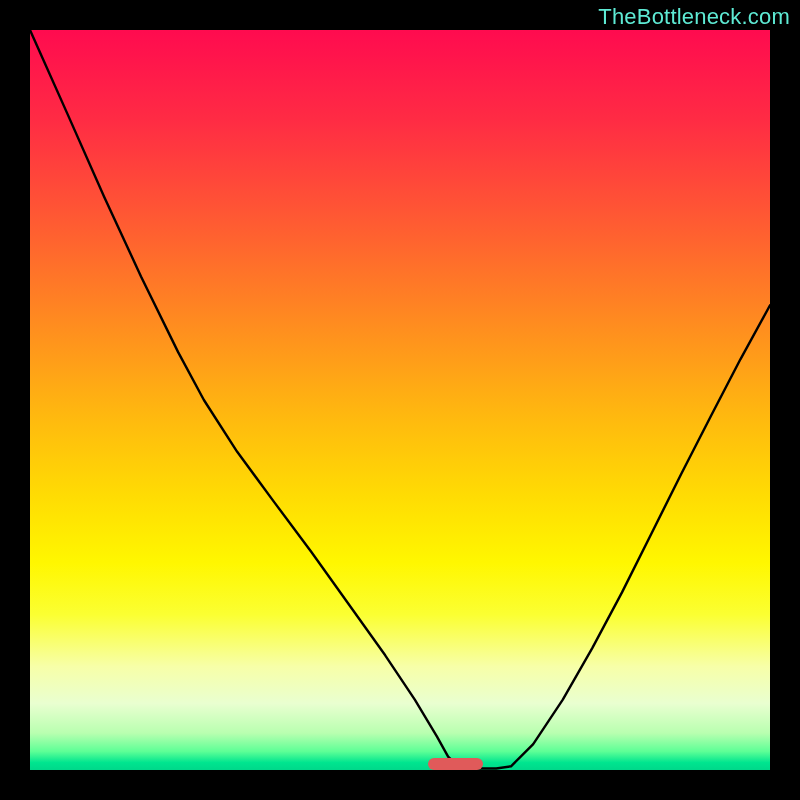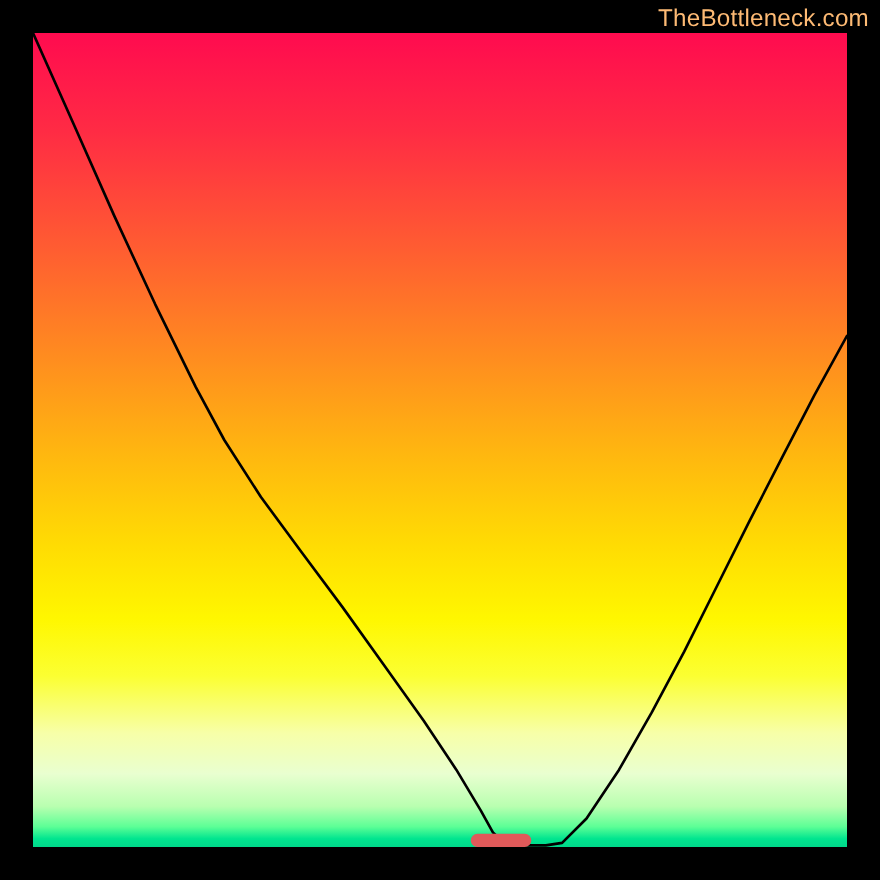--- a/index.html
+++ b/index.html
@@ -14,21 +14,21 @@
   .frame {
     position: relative;
     width: 800px;
     height: 800px;
     background: #000;
   }
   .watermark {
     position: absolute;
     top: 4px;
     right: 10px;
-    color: #fdba74;
+    color: #5eead4;
     font-size: 22px;
     letter-spacing: 0.2px;
     font-weight: 500;
     z-index: 50;
   }
   .plot {
     position: absolute;
     left: 30px;
     top: 30px;
     width: 740px;

